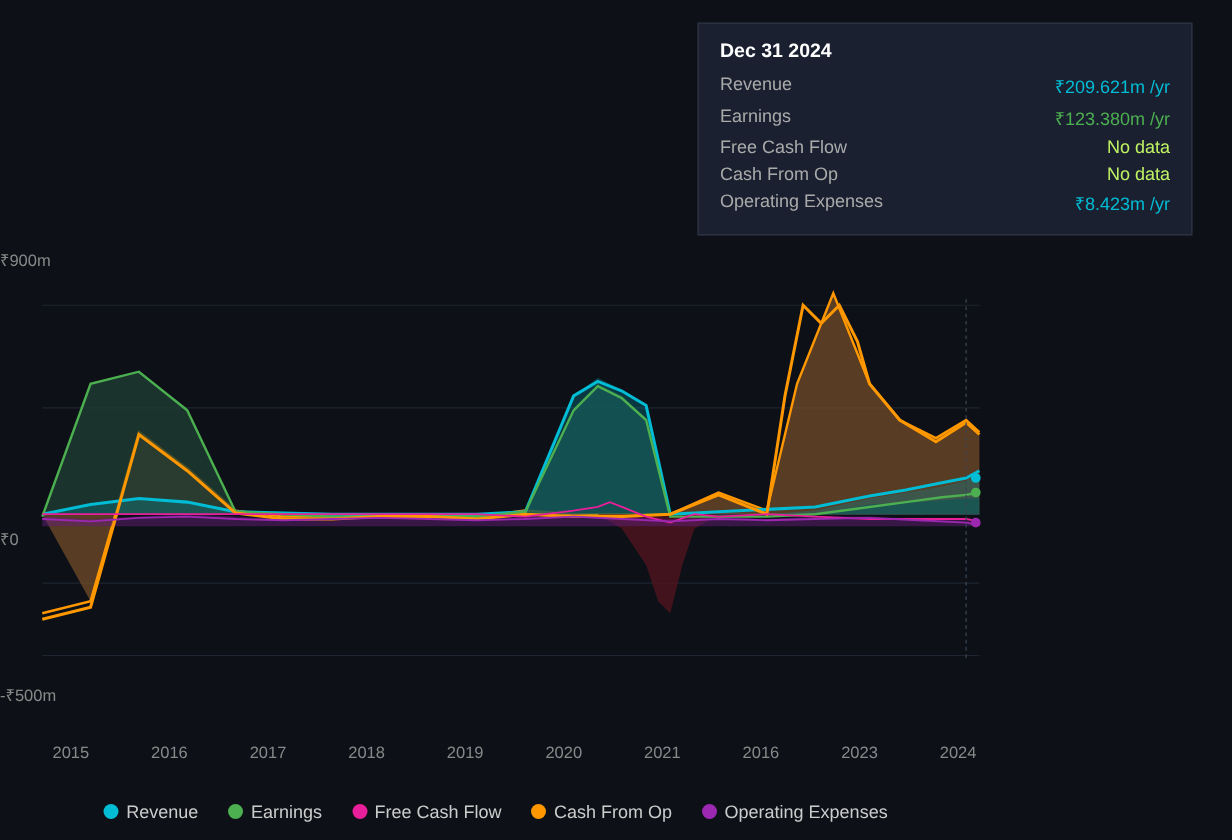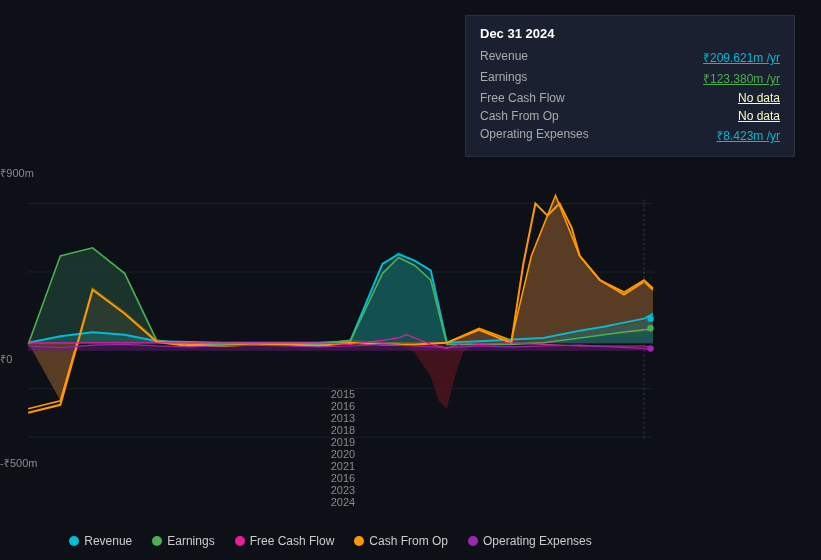--- a/index.html
+++ b/index.html
@@ -39,25 +39,24 @@
       justify-content: space-between;
       padding: 2px 0;
       font-size: 12px;
     }
     .tooltip-label {
       color: #aaa;
       min-width: 110px;
     }
     .tooltip-value {
       color: #ccc;
-      text-decoration: underline;
     }
     .tooltip-value.cyan { color: #00bcd4; }
     .tooltip-value.green { color: #4caf50; }
-    .tooltip-value.nodata { color: #fef9c3; }
+    .tooltip-value.nodata { color: #bef264; }
     .profit-margin {
       color: #aaa;
       font-size: 11px;
       padding-left: 110px;
       margin-top: -2px;
     }
     .y-axis-label {
       position: absolute;
       left: 0;
       color: #888;
@@ -65,21 +64,20 @@
     }
     .x-axis {
       position: absolute;
       bottom: 52px;
       left: 35px;
       right: 10px;
       display: flex;
       justify-content: space-between;
       color: #888;
       font-size: 11px;
-      flex-direction: column;
     }
     .x-axis span {
       text-align: center;
     }
     .legend {
       position: absolute;
       bottom: 12px;
       left: 0;
       right: 0;
       display: flex;
@@ -178,21 +176,21 @@
     <line x1="800" y1="180" x2="800" y2="478" stroke="#3a4555" stroke-width="1" stroke-dasharray="3,3"></line>
 
     <circle cx="808" cy="328" r="4" fill="#00bcd4"></circle>
     <circle cx="808" cy="340" r="4" fill="#4caf50"></circle>
     <circle cx="808" cy="365" r="4" fill="#9c27b0"></circle>
   </svg>
 
   <div class="x-axis">
     <span>2015</span>
     <span>2016</span>
-    <span>2013</span>
+    <span>2017</span>
     <span>2018</span>
     <span>2019</span>
     <span>2020</span>
     <span>2021</span>
     <span>2016</span>
     <span>2023</span>
     <span>2024</span>
   </div>
 
   <div class="legend">

